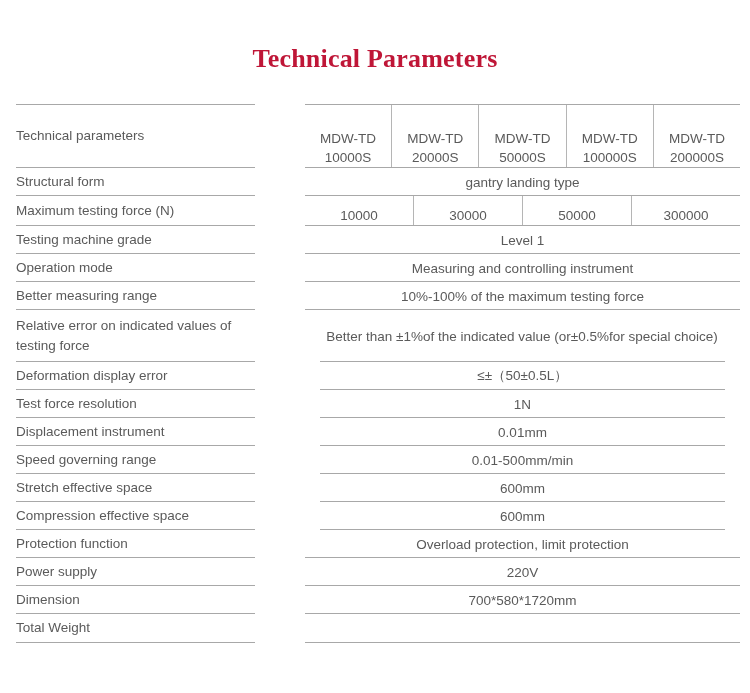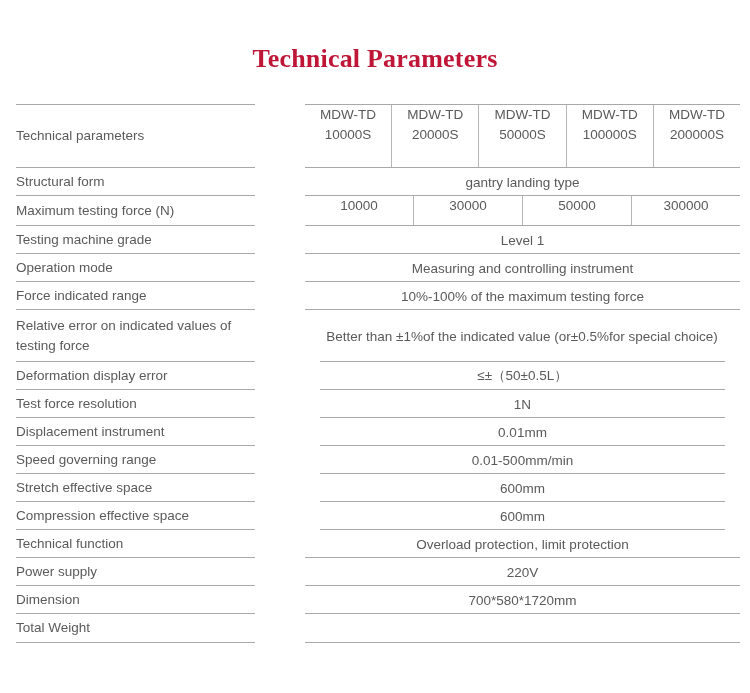--- a/index.html
+++ b/index.html
@@ -75,21 +75,21 @@
     top: 0;
     width: 435px;
     height: 100%;
     display: flex;
   }
   .models .mcol {
     flex: 1 1 0;
     display: flex;
     flex-direction: column;
     align-items: center;
-    justify-content: flex-start;
+    justify-content: flex-end;
     font-size: 13.5px;
     color: #5a5a5a;
     border-left: 1px solid #b5b5b5;
     line-height: 1.45;
   }
   .models .mcol:first-child {
     border-left: none;
   }
 
   .centertext {
@@ -195,21 +195,21 @@
     </div>
 
     <div class="band" style="height:28px">
       <div class="leftlabel">Operation mode</div>
       <div class="centertext">Measuring and controlling instrument</div>
       <div class="rule-left" style="top:27px"></div>
       <div class="rule-right" style="top:27px"></div>
     </div>
 
     <div class="band" style="height:28px">
-      <div class="leftlabel">Force indicated range</div>
+      <div class="leftlabel">Better measuring range</div>
       <div class="centertext">10%-100% of the maximum testing force</div>
       <div class="rule-left" style="top:27px"></div>
       <div class="rule-right" style="top:27px"></div>
     </div>
 
     <div class="band" style="height:52px">
       <div class="leftlabel twoline">Relative error on indicated values of testing force</div>
       <div class="centertext wide">Better than ±1%of the indicated value (or±0.5%for special choice)</div>
       <div class="rule-left" style="top:51px"></div>
       <div class="rule-right inset" style="top:51px"></div>
@@ -251,21 +251,21 @@
     </div>
 
     <div class="band" style="height:28px">
       <div class="leftlabel">Compression effective space</div>
       <div class="centertext">600mm</div>
       <div class="rule-left" style="top:27px"></div>
       <div class="rule-right inset" style="top:27px"></div>
     </div>
 
     <div class="band" style="height:28px">
-      <div class="leftlabel">Technical function</div>
+      <div class="leftlabel">Protection function</div>
       <div class="centertext">Overload protection, limit protection</div>
       <div class="rule-left" style="top:27px"></div>
       <div class="rule-right" style="top:27px"></div>
     </div>
 
     <div class="band" style="height:28px">
       <div class="leftlabel">Power supply</div>
       <div class="centertext">220V</div>
       <div class="rule-left" style="top:27px"></div>
       <div class="rule-right" style="top:27px"></div>

